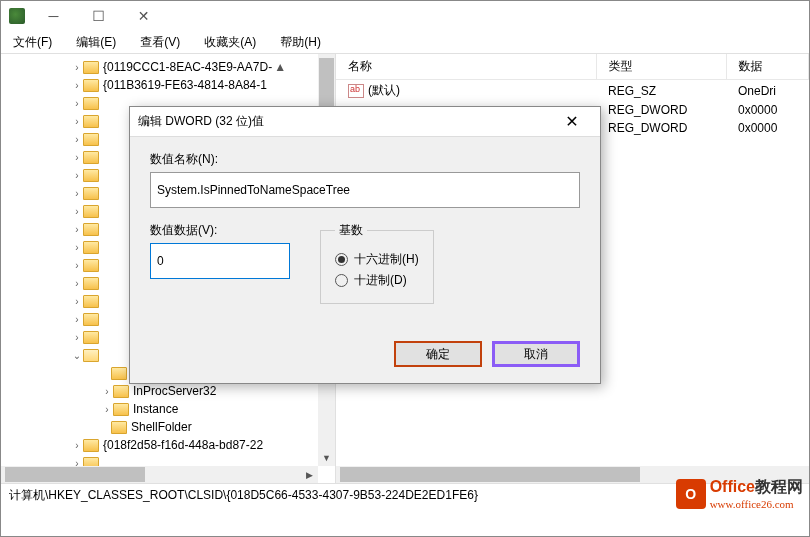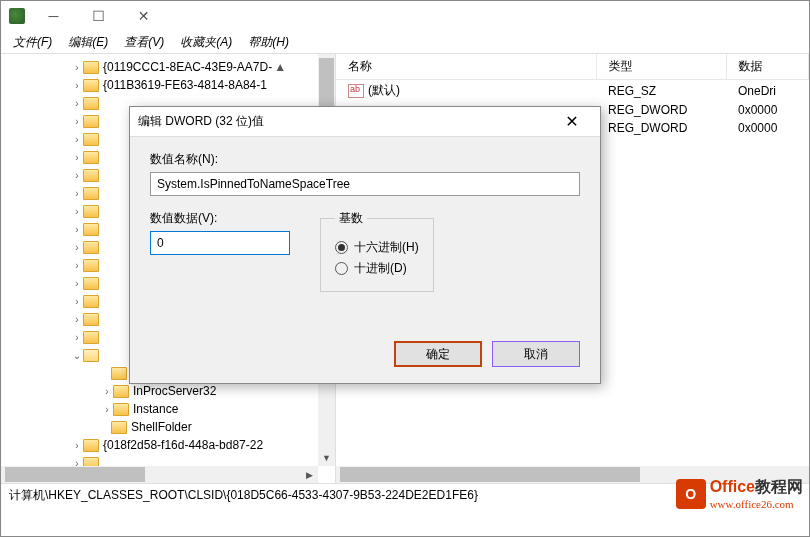--- a/index.html
+++ b/index.html
@@ -3,21 +3,21 @@
 <meta charset="utf-8">
 <style>
 * { box-sizing: border-box; margin: 0; padding: 0; font-family: "Microsoft YaHei", "Segoe UI", sans-serif; font-size: 12px; }
 body { width: 810px; height: 537px; background: #fff; border: 1px solid #888; position: relative; overflow: hidden; }
 
 .titlebar { height: 30px; display: flex; align-items: center; padding: 0 0 0 8px; }
 .titlebar .icon { width: 16px; height: 16px; background: radial-gradient(circle at 40% 40%, #4a8a3a, #2a5a2a); border-radius: 2px; margin-right: 6px; }
 .titlebar .title { flex: 1; }
 .titlebar .winbtn { width: 45px; height: 30px; display: flex; align-items: center; justify-content: center; color: #555; font-size: 14px; }
 
-.menubar { height: 22px; display: flex; align-items: center; padding: 0 4px; gap: 0; font-style: italic; }
+.menubar { height: 22px; display: flex; align-items: center; padding: 0 4px; gap: 8px; }
 .menubar span { padding: 2px 8px; }
 
 .content { display: flex; height: 430px; border-top: 1px solid #e0e0e0; }
 .tree { width: 335px; border-right: 1px solid #e0e0e0; overflow: hidden; position: relative; padding: 4px 0; }
 .tree .row { display: flex; align-items: center; height: 18px; white-space: nowrap; }
 .tree .toggle { width: 12px; text-align: center; color: #666; font-size: 10px; }
 .tree .foldericon { width: 16px; height: 13px; background: linear-gradient(#ffe9a2, #f7c14b); border: 1px solid #d9a52e; border-radius: 1px 1px 0 0; margin-right: 4px; }
 .tree .foldericon.open { background: linear-gradient(#fff0c0, #ffd87a); }
 .tree .scrolly { position: absolute; right: 0; top: 0; bottom: 17px; width: 17px; background: #f0f0f0; }
 .tree .scrolly .thumb { position: absolute; left: 1px; right: 1px; top: 4px; height: 50px; background: #c0c0c0; }
@@ -36,31 +36,31 @@
 .listview .scrollx .thumb { position:absolute; top:1px; bottom:1px; left:4px; width:300px; background:#c0c0c0; }
 
 .statusbar { height: 24px; border-top: 1px solid #e0e0e0; padding: 3px 8px; background:#fff; }
 
 .dialog { position: absolute; left: 128px; top: 105px; width: 472px; height: 278px; background: #f0f0f0; border: 1px solid #888; box-shadow: 3px 3px 12px rgba(0,0,0,.3); }
 .dialog .dtitle { height: 30px; background: #fff; display:flex; align-items:center; padding: 0 8px; border-bottom:1px solid #ddd;}
 .dialog .dtitle .t { flex:1; }
 .dialog .dclose { width:40px; height:28px; display:flex;align-items:center;justify-content:center; font-size:16px; }
 .dialog .body { padding: 14px 20px; }
 .dialog label { display:block; margin-bottom:4px; }
-.dialog input[type=text] { width: 100%; height: 24px; padding: 2px 6px; border:1px solid #999; background:#fff; }
+.dialog input[type=text] { width: 100%; height: 36px; padding: 2px 6px; border:1px solid #999; background:#fff; }
 .dialog .namefield { margin-bottom: 14px; }
 .dialog .lower { display:flex; gap: 30px; }
 .dialog .valbox input { width: 140px; }
 .dialog fieldset { border:1px solid #ccc; padding: 8px 14px 10px; }
 .dialog fieldset legend { padding: 0 4px; }
 .dialog .radio { display:flex; align-items:center; gap:6px; margin:4px 0; }
 .dialog .radio .r { width:13px;height:13px;border:1px solid #555;border-radius:50%;display:flex;align-items:center;justify-content:center; }
 .dialog .radio .r.checked::after { content:""; width:7px;height:7px;background:#333;border-radius:50%; }
 .dialog .btns { position:absolute; right:20px; bottom:16px; display:flex; gap:10px; }
-.dialog .btns button { width:88px; height:26px; background:#e1e1e1; border:1px solid #8b5cf6; }
+.dialog .btns button { width:88px; height:26px; background:#e1e1e1; border:3px solid #8b5cf6; }
 .dialog .btns button.default { border:2px solid #c2410c; }
 
 .watermark { position:absolute; right:6px; bottom:26px; display:flex; align-items:center; gap:4px; }
 .watermark .logo { width:30px; height:30px; background:#d83b01; border-radius:4px; display:flex;align-items:center;justify-content:center;color:#fff;font-weight:bold;font-size:14px; }
 .watermark .txt1 { color:#d83b01; font-weight:bold; font-size:16px; }
 .watermark .txt2 { color:#333; font-weight:bold; font-size:16px; }
 .watermark .url { color:#d83b01; font-size:11px; display:block;font-family:Liberation Serif, serif; }
 </style>
 </head>
 <body>

